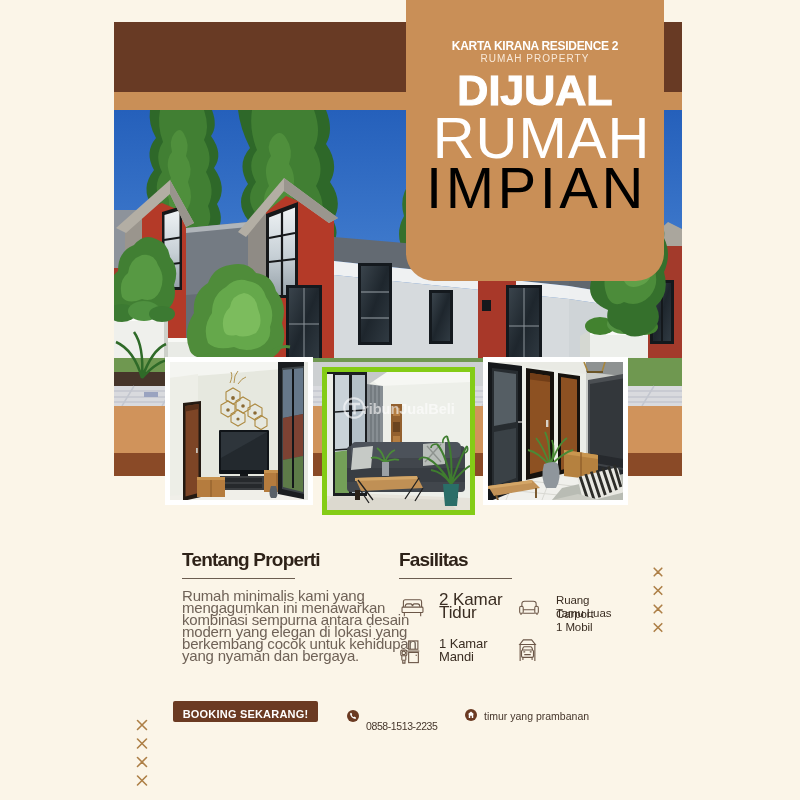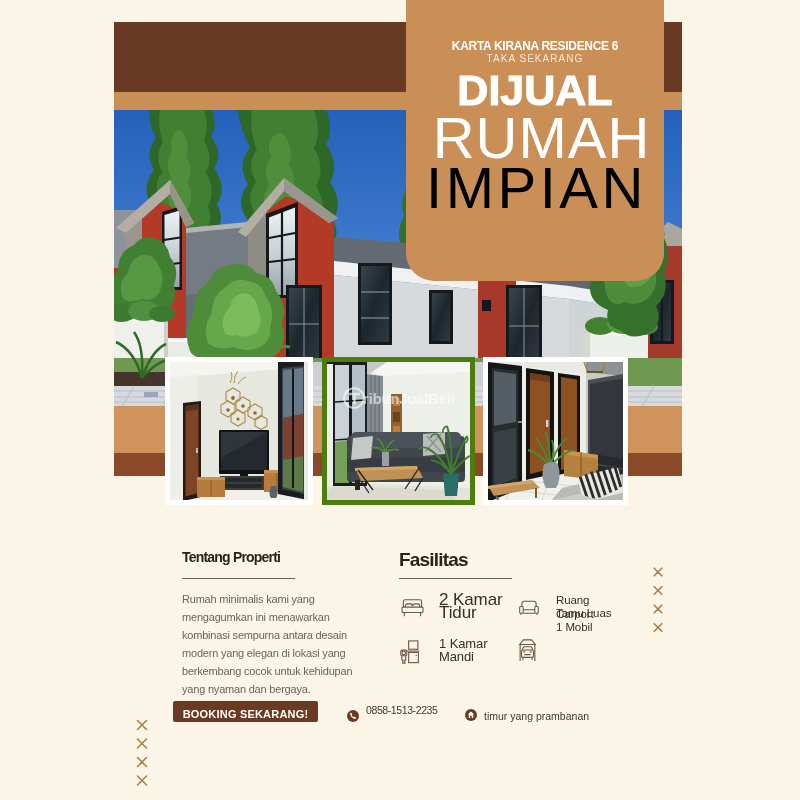--- a/index.html
+++ b/index.html
@@ -215,23 +215,23 @@
       </g>
 </svg>
 </div>
 
 <div class="abs" style="left:114px;top:406px;width:568px;height:47px;background:#D0935B"></div>
 
 <div class="abs" style="left:114px;top:453px;width:568px;height:23px;background:#8A4A27"></div>
 
 <div class="abs" style="left:406px;top:0;width:258px;height:281px;background:#C98F57;border-radius:0 0 28px 28px;text-align:center">
 
-  <div style="margin-top:39px;color:#fff;font-weight:bold;font-size:12px;letter-spacing:-0.3px">KARTA KIRANA RESIDENCE 6</div>
-
-  <div style="margin-top:0px;color:rgba(255,246,235,0.88);font-size:10px;letter-spacing:1.05px">TAKA SEKARANG</div>
+  <div style="margin-top:39px;color:#fff;font-weight:bold;font-size:12px;letter-spacing:-0.3px">KARTA KIRANA RESIDENCE 2</div>
+
+  <div style="margin-top:0px;color:rgba(255,246,235,0.88);font-size:10px;letter-spacing:1.05px">RUMAH PROPERTY</div>
 
   <div style="margin-top:5px;color:#fff;font-weight:800;font-size:43px;line-height:1;letter-spacing:0px;-webkit-text-stroke:1.1px #fff">DIJUAL</div>
 
   <div style="margin-top:0px;color:#fff;font-weight:400;font-size:58px;line-height:52px;letter-spacing:1px;margin-left:13px">RUMAH</div>
 
   <div style="margin-top:-2px;color:#000000;font-weight:400;font-size:58px;line-height:52px;letter-spacing:3.5px;margin-left:3px">IMPIAN</div>
 </div>
 
 <div class="abs" style="left:165px;top:357px;width:148px;height:148px;background:#fff">
 <svg class="abs" style="left:5px;top:5px" width="138" height="138" viewBox="0 0 138 138" xmlns="http://www.w3.org/2000/svg">
@@ -300,21 +300,21 @@
   <path d="M123 7 L123 126" stroke="#14171a" stroke-width="2"></path>
   <rect x="134" y="0" width="4" height="138" fill="#e8e9e3"></rect>
       </g>
 
   <g>
         <path d="M101 124 q-3 8 0 12 l5 0 q3 -4 0 -12 Z" fill="#5a6168"></path>
       </g>
 </svg>
 </div>
 
-<div class="abs" style="left:322px;top:357px;width:153px;height:148px;background:#4d7c0f">
+<div class="abs" style="left:322px;top:367px;width:153px;height:148px;background:#84cc16">
 <svg class="abs" style="left:5px;top:5px" width="143" height="138" viewBox="0 0 143 138" xmlns="http://www.w3.org/2000/svg">
 
   <rect width="143" height="138" fill="#edefe9"></rect>
   <polygon points="36,0 143,0 143,10 52,14" fill="#f6f7f3"></polygon>
   <polygon points="0,0 60,0 36,16 0,20" fill="#c6c9c9"></polygon>
 
   <polygon points="0,120 143,126 143,138 0,138" fill="#e6e3da"></polygon>
   <polygon points="6,124 120,128 130,138 0,138 0,130" fill="#dcd9cf"></polygon>
 
   <g>
@@ -449,25 +449,25 @@
       </g>
 
   <g>
         <polygon points="0,124 44,118 52,126 6,134" fill="#c29257"></polygon>
   <polygon points="0,124 44,118 44,121 0,127" fill="#d4a667"></polygon>
   <path d="M8 133 L10 138 M48 126 L48 136" stroke="#7a5a30" stroke-width="2"></path>
       </g>
 </svg>
 </div>
 
-<div class="abs" style="left:182px;top:549px;font-size:14px;font-weight:bold;color:#2e2218;letter-spacing:-0.8px">Tentang Properti</div>
+<div class="abs" style="left:182px;top:549px;font-size:19px;font-weight:bold;color:#2e2218;letter-spacing:-0.8px">Tentang Properti</div>
 
 <div class="abs" style="left:182px;top:578px;width:113px;height:1px;background:#6b5d50"></div>
 
-<div class="abs" style="left:182px;top:590px;font-size:11px;line-height:18px;color:#6F6257;letter-spacing:-0.2px">
+<div class="abs" style="left:182px;top:590px;font-size:15px;line-height:12px;color:#6F6257;letter-spacing:-0.2px">
 Rumah minimalis kami yang<br>
 mengagumkan ini menawarkan<br>
 kombinasi sempurna antara desain<br>
 modern yang elegan di lokasi yang<br>
 berkembang cocok untuk kehidupan<br>
 yang nyaman dan bergaya.
 </div>
 
 <div class="abs" style="left:399px;top:549px;font-size:19px;font-weight:bold;color:#2e2218;letter-spacing:-0.8px">Fasilitas</div>
 
@@ -518,21 +518,21 @@
 
 <div class="abs" style="left:173px;top:701px;width:145px;height:21px;background:#6B3A22;border-radius:2px"></div>
 
 <div class="abs" style="left:173px;top:708.5px;width:145px;text-align:center;color:#fff;font-weight:bold;font-size:11px;letter-spacing:0.2px;line-height:11px">BOOKING SEKARANG!</div>
 
 <svg class="abs" style="left:347px;top:710px" width="12" height="12" viewBox="0 0 14 14" xmlns="http://www.w3.org/2000/svg">
   <circle cx="7" cy="7" r="7" fill="#6B3A22"></circle>
   <path d="M4.2 3.4 q-0.9 0.5 -0.6 1.6 q0.5 2 1.9 3.4 q1.4 1.4 3.4 1.9 q1.1 0.3 1.6 -0.6 q0.3 -0.6 -0.2 -1 l-1.2 -0.8 q-0.5 -0.3 -0.9 0.1 q-0.4 0.4 -0.9 0.1 q-1.1 -0.7 -1.6 -1.6 q-0.3 -0.5 0.1 -0.9 q0.4 -0.4 0.1 -0.9 L5.2 3.6 q-0.4 -0.5 -1 -0.2 Z" fill="#fff"></path>
 </svg>
 
-<div class="abs" style="left:366px;top:704px;font-size:10.5px;color:#45362b;letter-spacing:-0.4px">0858-1513-2235</div>
+<div class="abs" style="left:366px;top:720px;font-size:10.5px;color:#45362b;letter-spacing:-0.4px">0858-1513-2235</div>
 
 <svg class="abs" style="left:465px;top:709px" width="12" height="12" viewBox="0 0 14 14" xmlns="http://www.w3.org/2000/svg">
   <circle cx="7" cy="7" r="7" fill="#6B3A22"></circle>
   <path d="M7 3 L3.4 6 L4.4 6 L4.4 10.4 L9.6 10.4 L9.6 6 L10.6 6 Z M6.1 10.4 L6.1 7.8 L7.9 7.8 L7.9 10.4 Z" fill="#fff"></path>
 </svg>
 
 <div class="abs" style="left:484px;top:710px;font-size:10.5px;color:#45362b;letter-spacing:0px">timur yang prambanan</div>
 
 <svg class="abs" style="left:652px;top:565px" width="12" height="70" viewBox="0 0 12 70" xmlns="http://www.w3.org/2000/svg" stroke="#ad7f46" stroke-width="1.6" stroke-linecap="round">
   <path d="M2.2 3.2 L9.8 10.8 M9.8 3.2 L2.2 10.8"></path>

